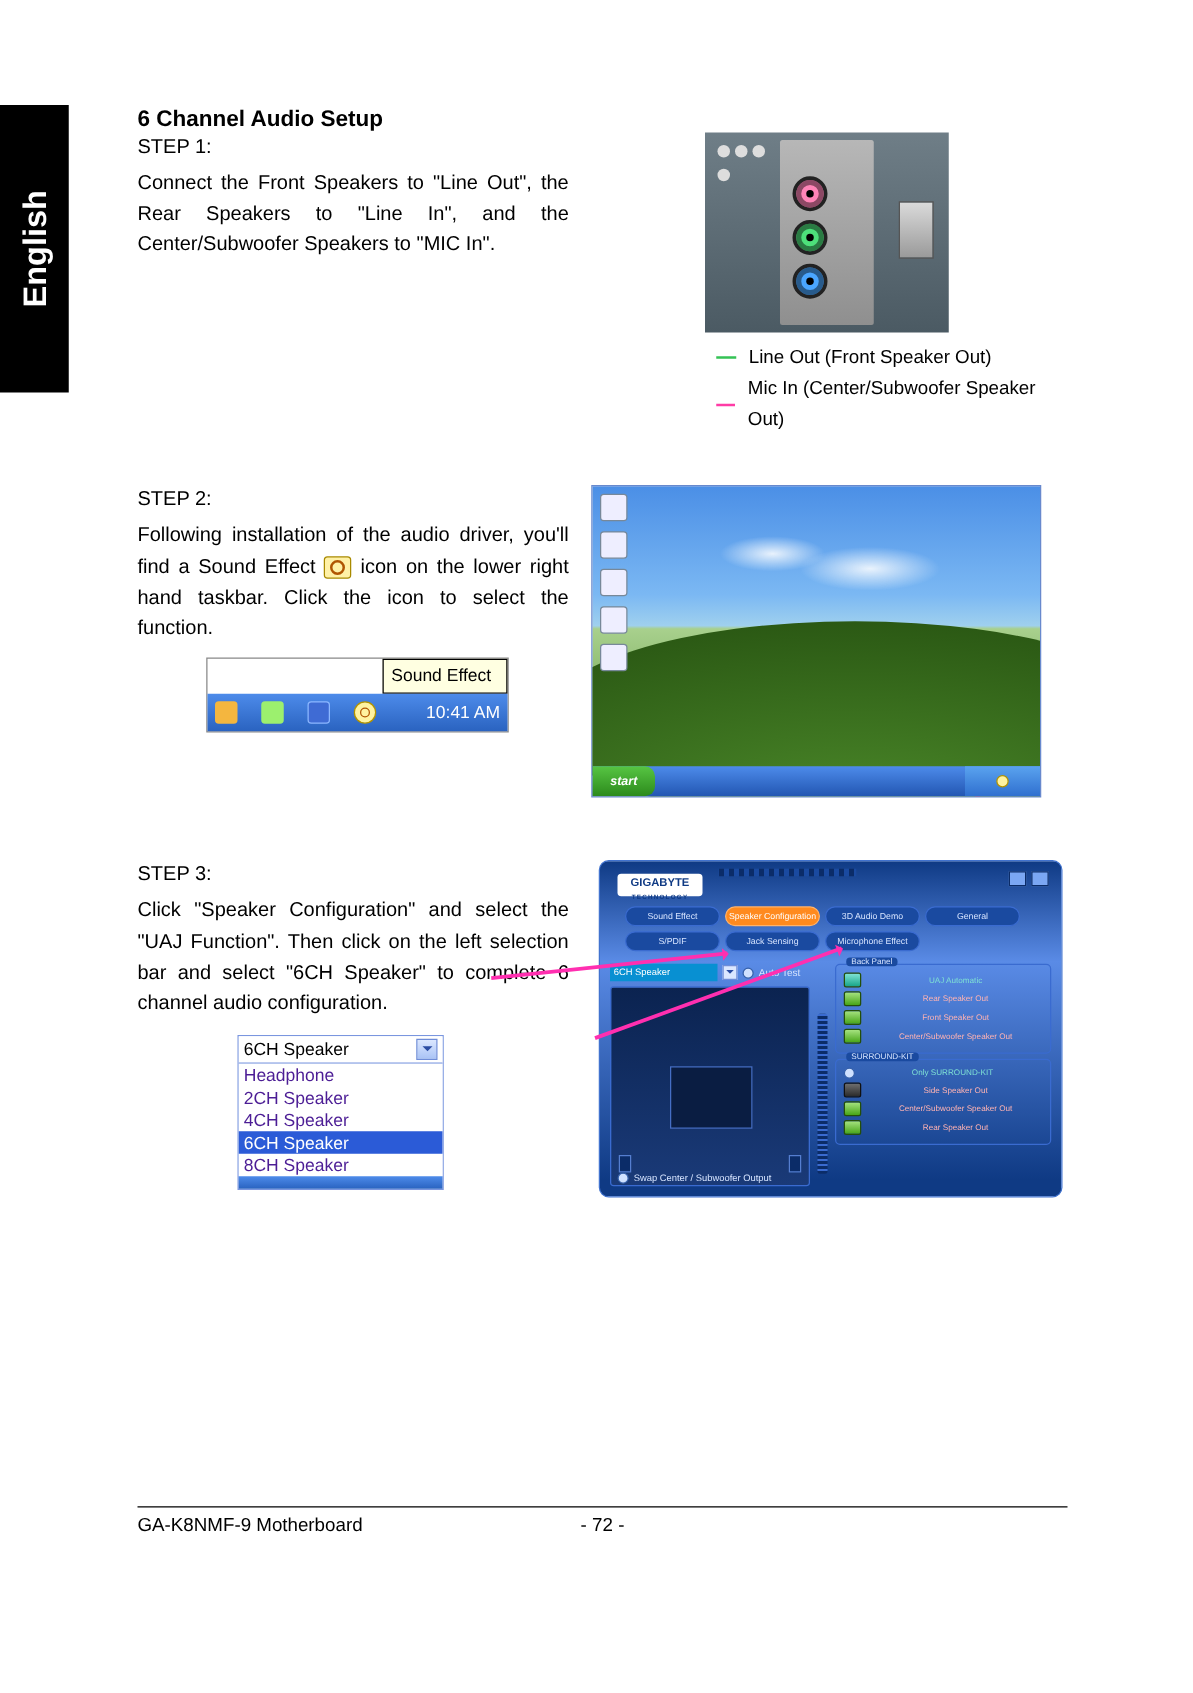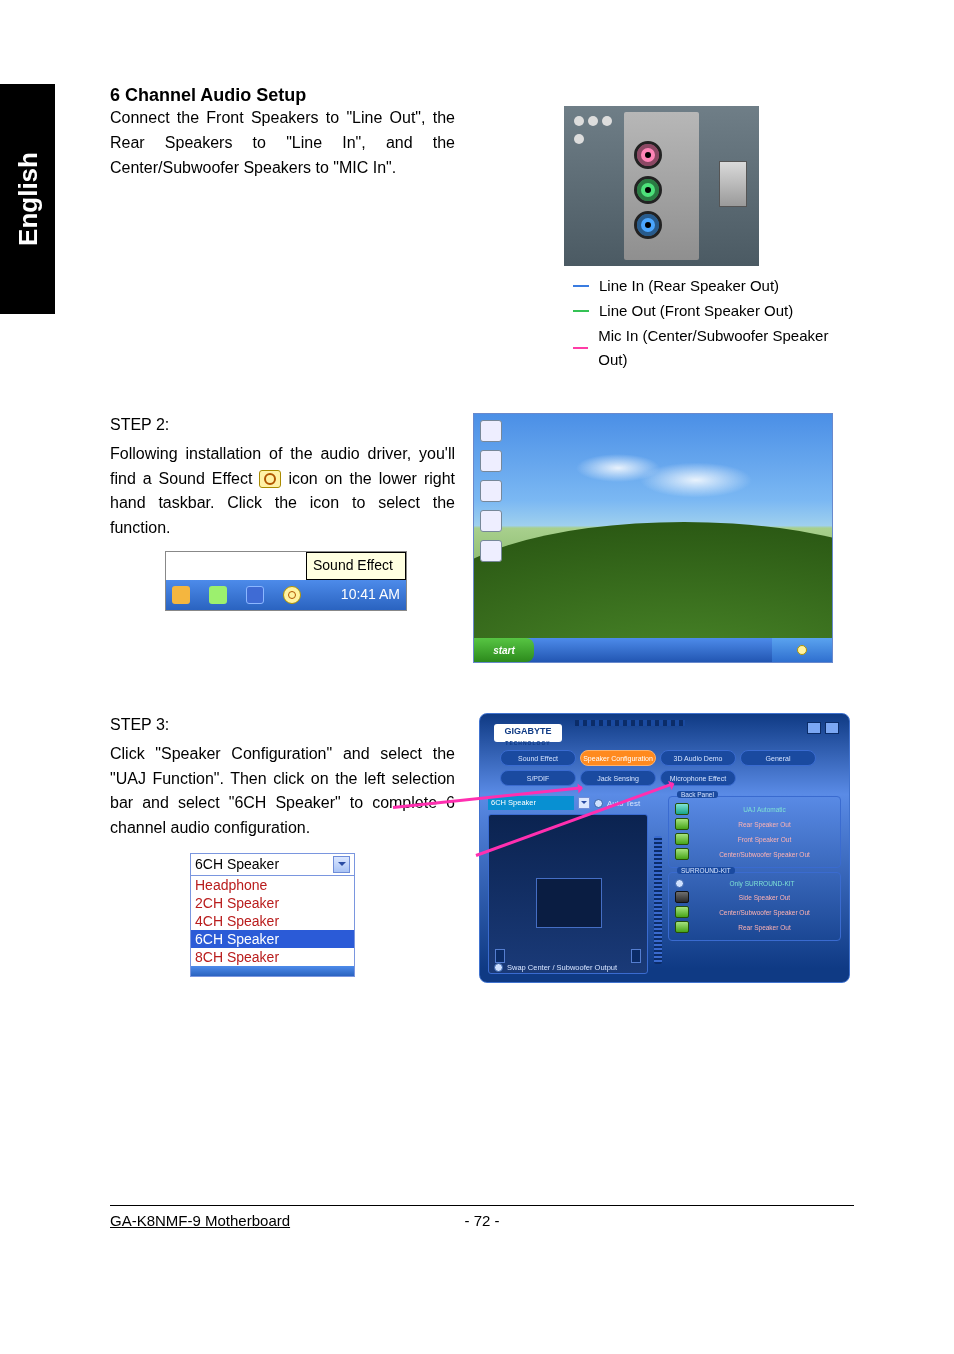--- a/index.html
+++ b/index.html
@@ -142,21 +142,21 @@
     opacity:.85;
   }
   .xp-hill { position:absolute; left:-40px; bottom:-20px; width:500px; height:160px;
     background: radial-gradient(ellipse 400px 160px at 50% 100%, #4c8a2a, #2b5914);
     border-radius:50%;
   }
   .xp-icons { position:absolute; left:6px; top:6px; display:flex; flex-direction:column; gap:8px; }
   .xp-icon { width:22px; height:22px; background:#eef; border:1px solid #789; border-radius:3px; }
   .xp-taskbar { position:absolute; left:0; bottom:0; right:0; height:24px;
     background:linear-gradient(#4d8bea,#2256b2); display:flex; align-items:center; }
-  .xp-start { width:60px; height:100%; background:linear-gradient(#57c543,#2c8a1c);
+  .xp-start { width:50px; height:100%; background:linear-gradient(#57c543,#2c8a1c);
     color:#fff; font-size:10px; display:flex; align-items:center; justify-content:center;
     font-style:italic; font-weight:bold; border-radius:0 8px 8px 0;}
   .xp-tray { margin-left:auto; width:60px; height:100%; background:linear-gradient(#5aa3ef,#2f6fcf);
     display:flex; align-items:center; justify-content:center; gap:3px; }
   .xp-tray span { width:10px;height:10px;background:#fff3a0;border-radius:50%;border:1px solid #b39300; }
   .xp-pointer { position:absolute; right:40px; bottom:10px; width:200px; height:3px;
     background:#ff2fb0; transform-origin:right center; transform:rotate(-50deg);}
   .xp-pointer::after{content:"";position:absolute;left:-6px;top:-3px;width:0;height:0;
     border:5px solid transparent;border-right-color:#ff2fb0;}
 
@@ -165,21 +165,21 @@
     width:165px; margin:12px 0 0 80px; font-family:Tahoma, sans-serif; font-size:14px;
     border:1px solid #7a96df;
   }
   .dd-head { height:22px; background:#fff; display:flex; align-items:center; padding:0 4px;
     border-bottom:1px solid #7a96df; justify-content:space-between;}
   .dd-arrow { width:17px; height:17px; background:linear-gradient(#dbe7ff,#a9c3f5);
     border:1px solid #6f8dd8; position:relative;}
   .dd-arrow::after{content:"";position:absolute;left:4px;top:5px;width:0;height:0;
     border:4px solid transparent;border-top-color:#2a4ca3;}
   .dd-list { background:#fff; }
-  .dd-item { padding:0 4px; height:18px; line-height:18px; color:#b91c1c; }
+  .dd-item { padding:0 4px; height:18px; line-height:18px; color:#4c1d95; }
   .dd-item.sel { background:#2b5bd7; color:#fff; }
   .dd-footer { height:10px; background:linear-gradient(#4d8bea,#2a63c0); }
 
   
   .gb-panel {
     width:371px; height:270px; margin-left:auto;
     background: linear-gradient(#0f3a84,#5a8be6 30%,#0f3a84 95%);
     border-radius:8px; padding:6px; position:relative; color:#d6e4ff; font-size:8px;
     border:1px solid #4173cf;
   }
@@ -231,56 +231,53 @@
     border:5px solid transparent;border-left-color:#ff2fb0;}
   .gb-pointer2 { position:absolute; left:-12px; top:58px; width:210px; height:3px;
      background:#ff2fb0; transform:rotate(-20deg); transform-origin:left center; z-index:5;}
   .gb-pointer2::after{content:"";position:absolute;right:-6px;top:-3px;width:0;height:0;
     border:5px solid transparent;border-left-color:#ff2fb0;}
 
   
   .footer-rule { position:absolute; left:110px; right:100px; top:1205px; height:0;
     border-top:1.5px solid #000; }
   .footer { position:absolute; left:110px; right:100px; top:1212px;
-    font-size:15px; display:flex;text-decoration:underline; }
+    font-size:15px; display:flex; }
   .footer .mid { position:absolute; left:50%; transform:translateX(-50%); }
 
   .step3-wrap { display:flex; }
 </style>
 </head>
 <body>
 
 <div class="side-tab">
   <span>English</span>
 </div>
 
 <div class="content">
 
   <div class="section-title">6 Channel Audio Setup</div>
 
   <div class="step-block">
     <div class="step-text">
+      <span class="step-label">STEP 1:</span>
       <span>Connect the Front Speakers to "Line Out", the Rear Speakers to "Line In", and the Center/Subwoofer Speakers to "MIC In".</span>
     </div>
     <div class="step-image-area">
       <div class="jack-panel">
         <div class="head-icons">
           <span></span><span></span><span></span><span></span>
         </div>
         <div class="metal-bracket"></div>
         <div class="usb-block"></div>
         <div class="jack jack-pink"></div>
         <div class="jack jack-green"></div>
         <div class="jack jack-blue"></div>
       </div>
       <div class="jack-callouts">
-        <div class="callout-line">
-          <span class="cline c-blue"></span>
-          <span>Line In (Rear Speaker Out)</span>
-        </div>
         <div class="callout-line">
           <span class="cline c-green"></span>
           <span>Line Out (Front Speaker Out)</span>
         </div>
         <div class="callout-line">
           <span class="cline c-pink"></span>
           <span>Mic In (Center/Subwoofer Speaker Out)</span>
         </div>
       </div>
     </div>

